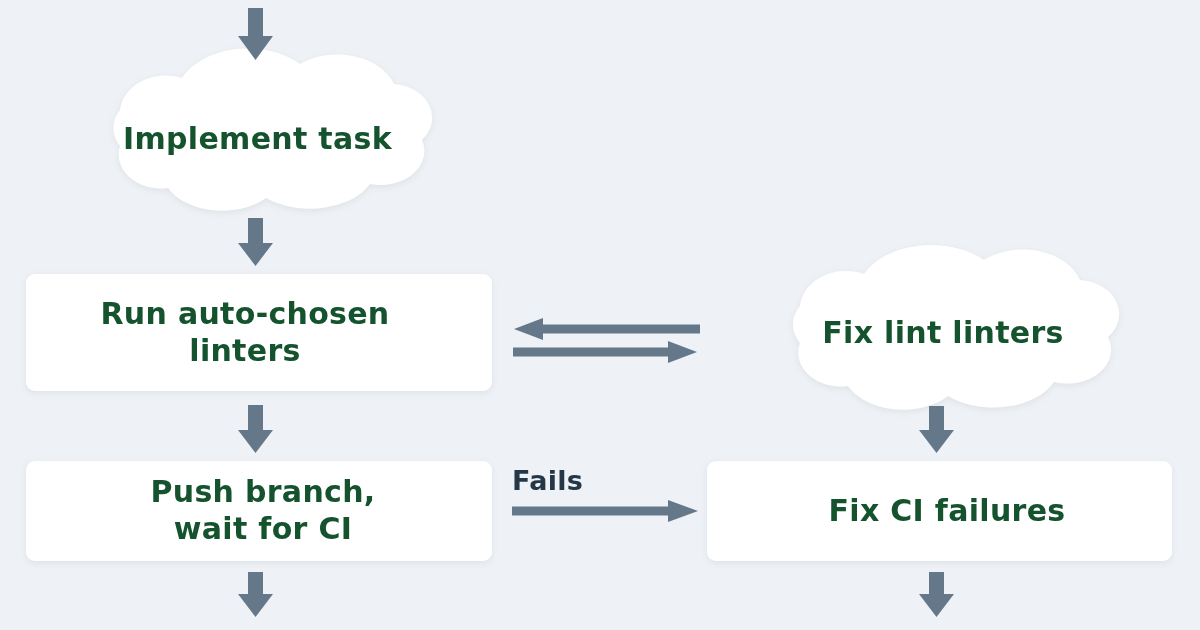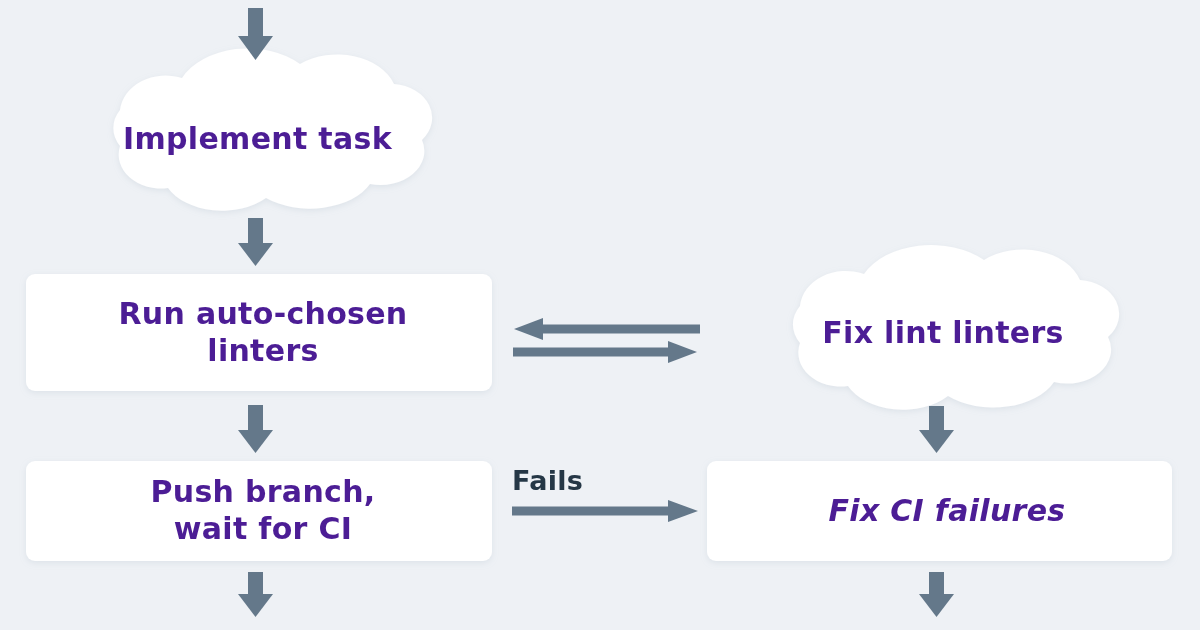--- a/index.html
+++ b/index.html
@@ -24,21 +24,21 @@
     top: 0;
     width: 1200px;
     height: 630px;
   }
   .node-label {
     position: absolute;
     display: flex;
     align-items: center;
     justify-content: center;
     text-align: center;
-    color: #4c1d95;
+    color: #14532d;
     font-weight: bold;
     font-size: 30px;
     line-height: 1.22;
     letter-spacing: 0.3px;
     white-space: pre-line;
     pointer-events: none;
   }
   .edge-label {
     position: absolute;
     color: #253746;
@@ -143,25 +143,25 @@
     </g>
 
     <g>
       <rect x="929" y="572" width="15" height="26" fill="#64788a"></rect>
       <path d="M 919 594 L 954 594 L 936.5 617 Z" fill="#64788a"></path>
     </g>
   </svg>
 
   <div class="node-label" style="left:25px; top:78px; width:465px; height:122px;">Implement task</div>
 
-  <div class="node-label" style="left:30px; top:274px; width:466px; height:117px;border-radius:21px;">Run auto-chosen
+  <div class="node-label" style="left:12px; top:274px; width:466px; height:117px;border-radius:21px;">Run auto-chosen
 linters</div>
 
   <div class="node-label" style="left:706px; top:272px; width:474px; height:123px;">Fix lint linters</div>
 
   <div class="node-label" style="left:20px; top:461px; width:466px; height:100px;margin-left:10px;">Push branch,
 wait for CI</div>
 
-  <div class="node-label" style="left:707px; top:461px; width:480px; height:100px;font-style:italic;">Fix CI failures</div>
+  <div class="node-label" style="left:707px; top:461px; width:480px; height:100px;">Fix CI failures</div>
 
   <div class="edge-label" style="left:512px; top:465px; width:160px;">Fails</div>
 
 </div>
 
 </body></html>

